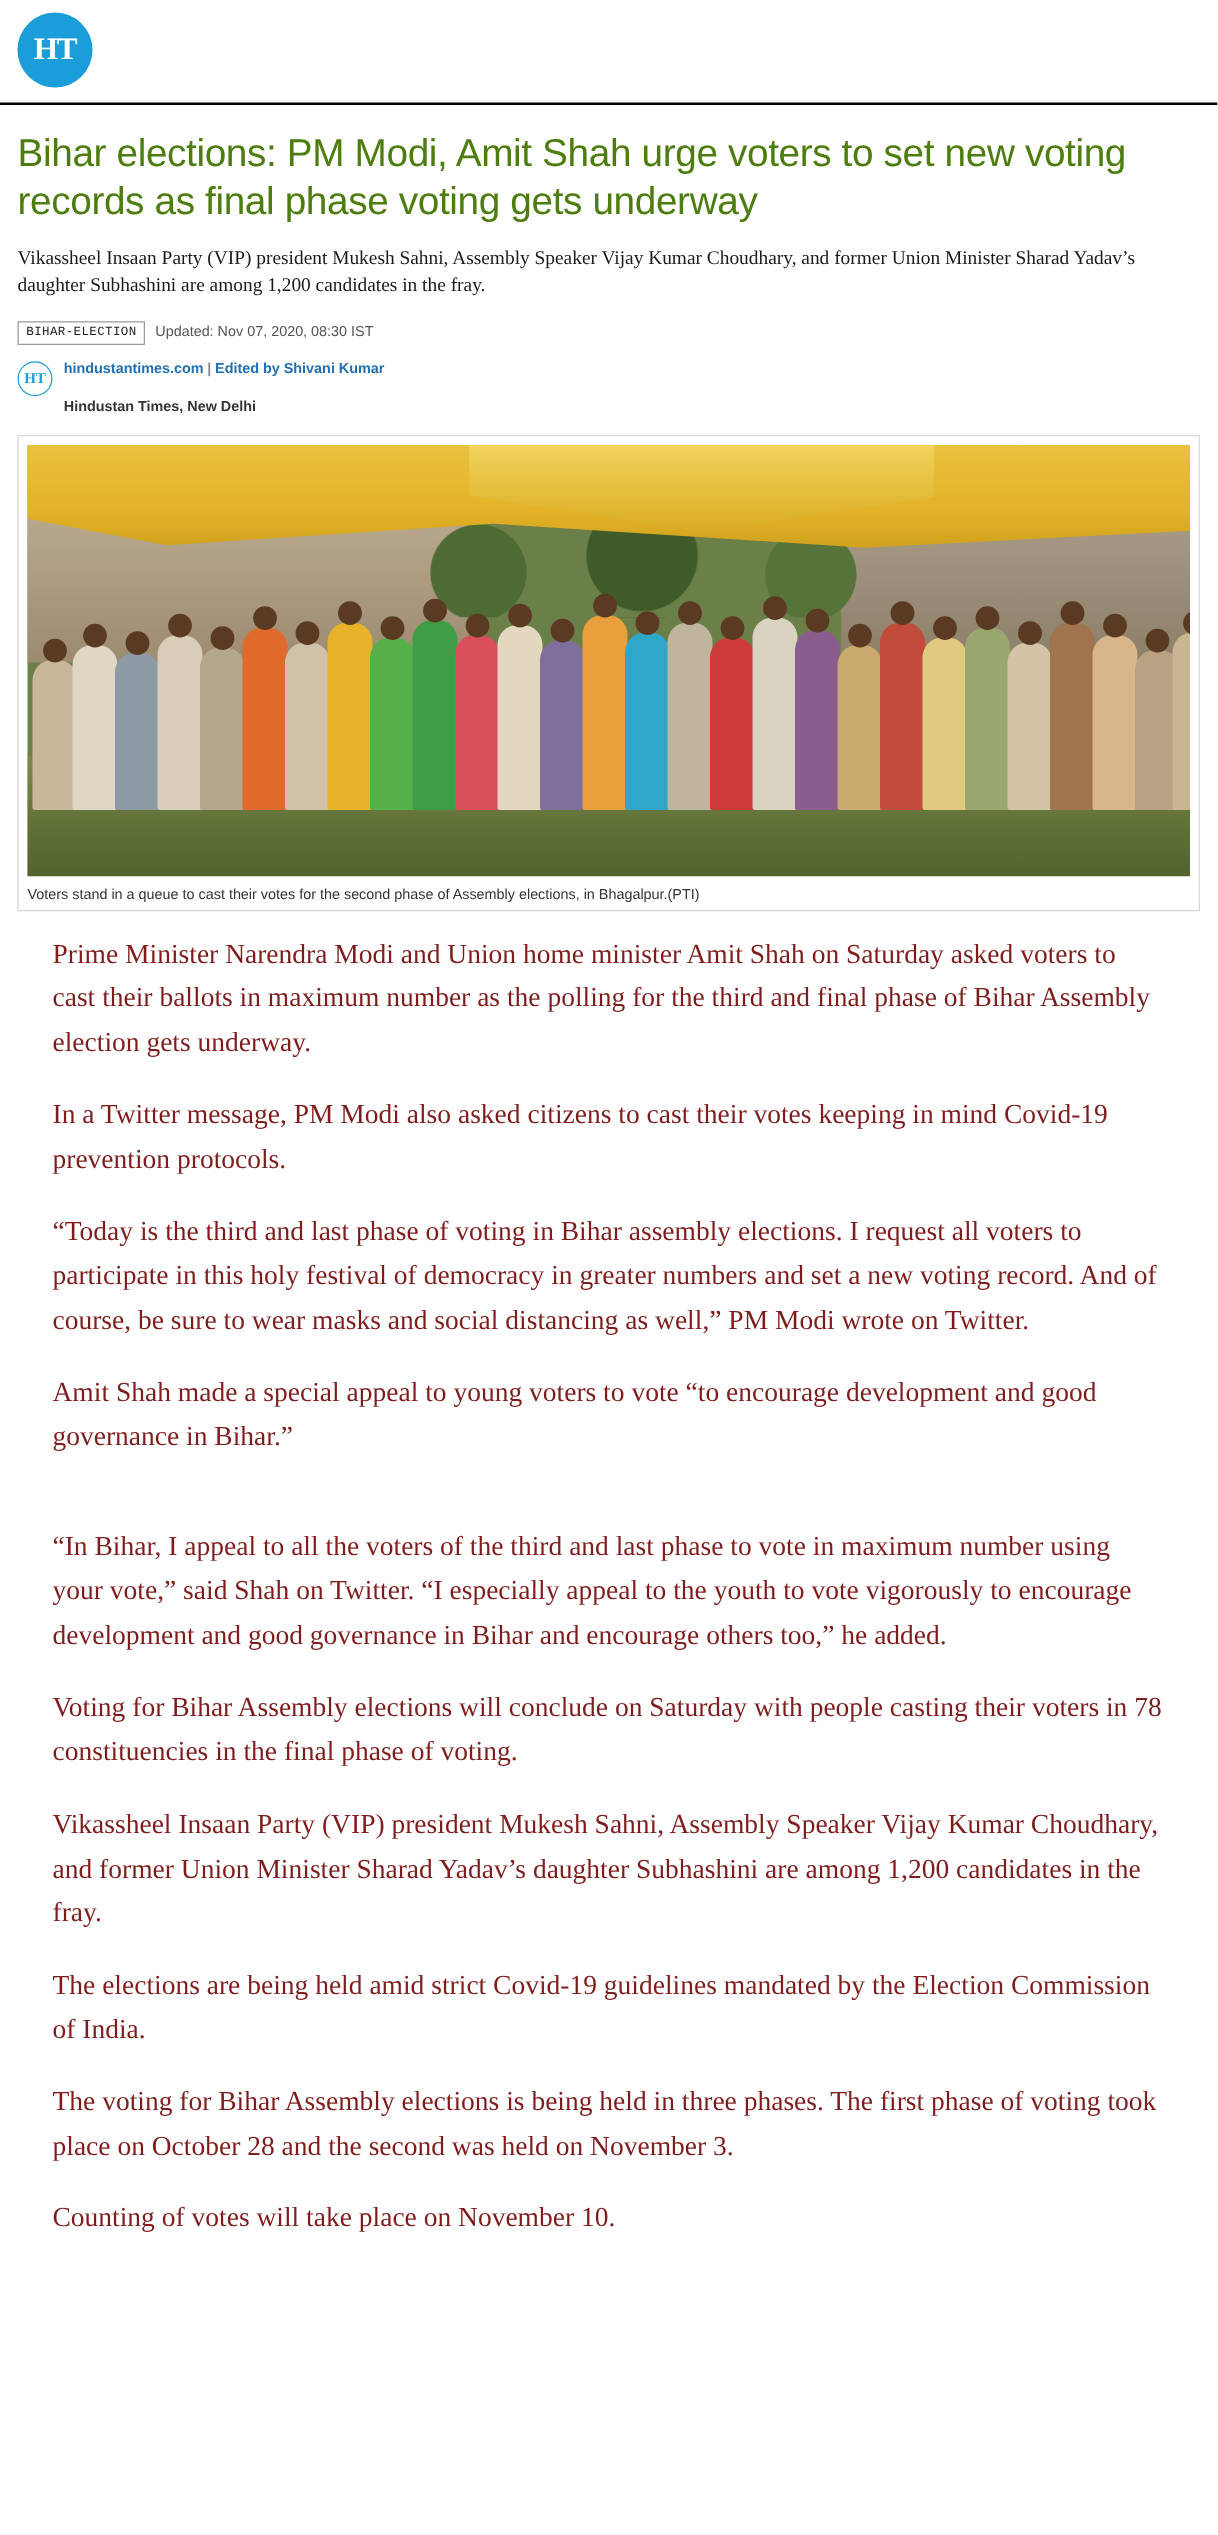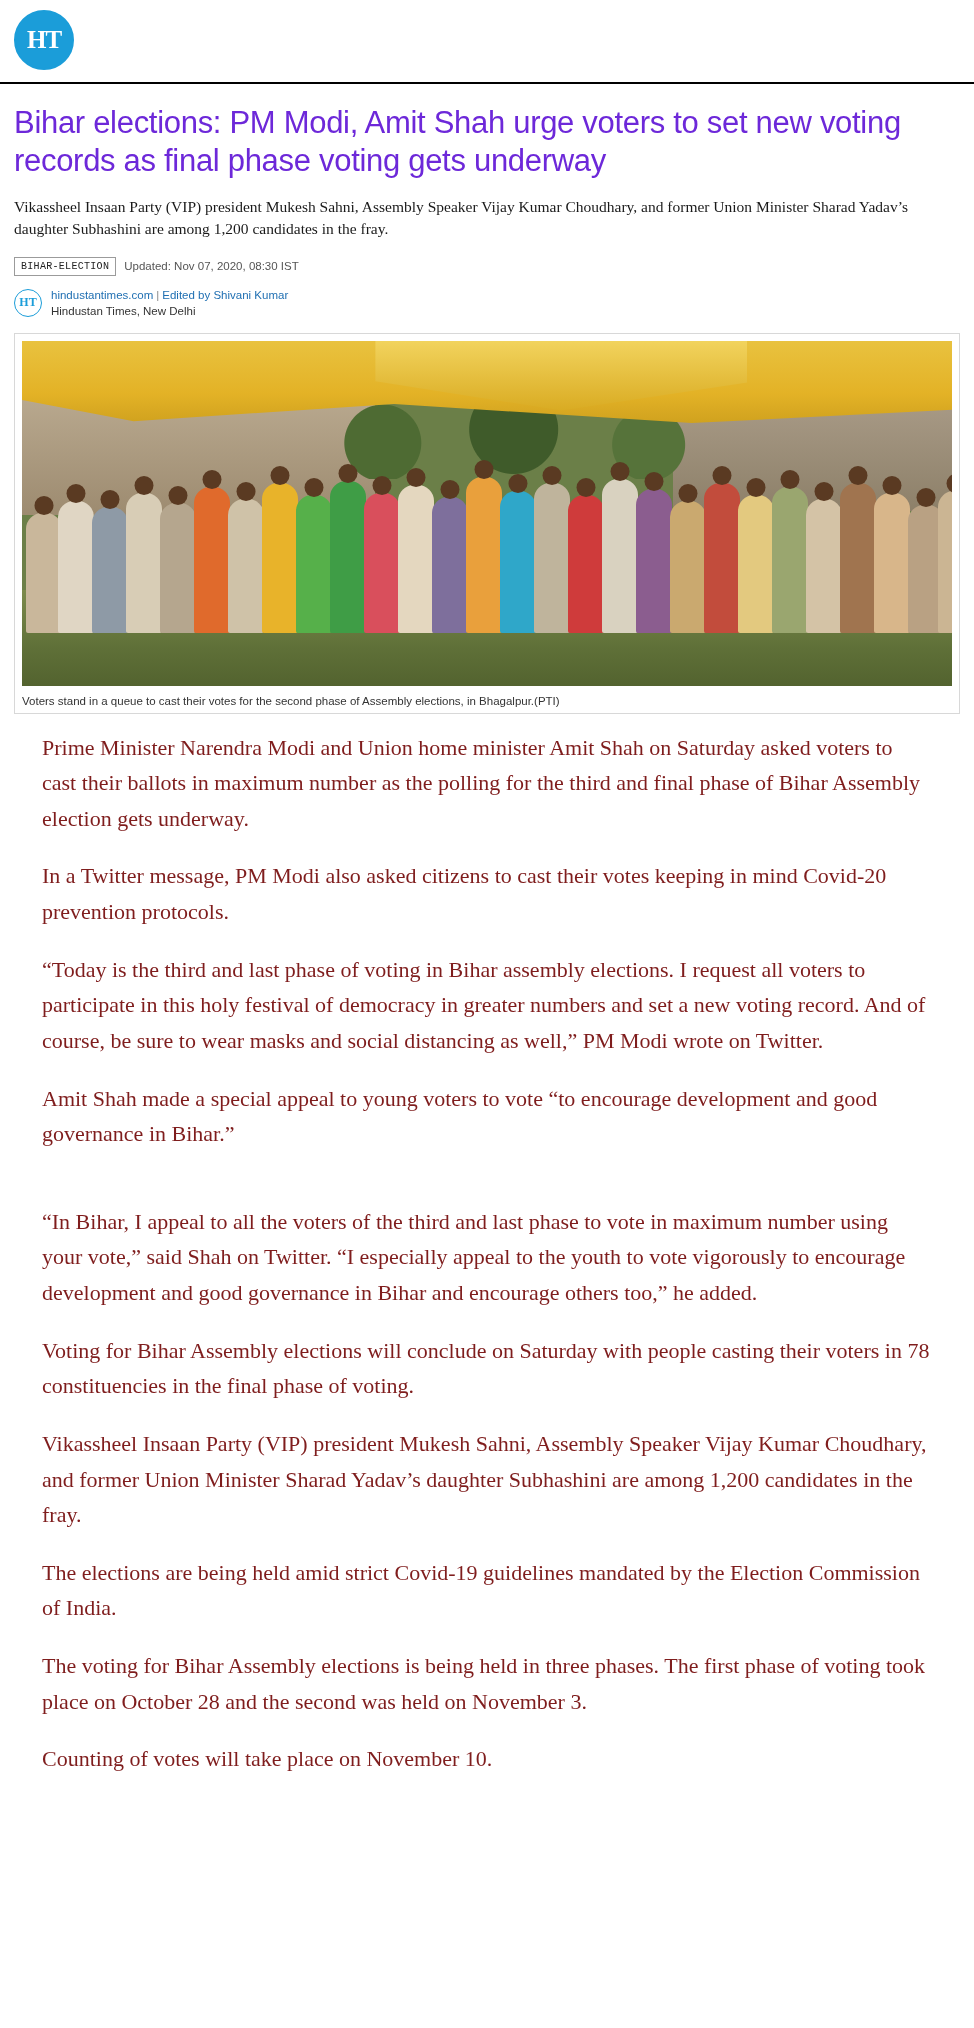--- a/index.html
+++ b/index.html
@@ -55,21 +55,21 @@
   
   .article {
     padding: 16px 14px 28px 14px;
   }
   h1.headline {
     font-family: "Liberation Sans", sans-serif;
     font-weight: normal;
     font-size: 31px;
     line-height: 1.22;
     margin: 4px 0 16px 0;
-    color: #6d28d9;
+    color: #4d7c0f;
     letter-spacing: -0.3px;
   }
   .standfirst {
     font-family: "Liberation Serif", serif;
     font-size: 15.5px;
     line-height: 1.45;
     margin: 0 0 16px 0;
     color: #1a1a1a;
   }
 
@@ -116,22 +116,23 @@
     justify-content: center;
     font-family: "Liberation Serif", serif;
     font-weight: bold;
     font-size: 12px;
     flex: 0 0 auto;
     margin-top: 1px;
   }
   .byline-lines {
     display: flex;
     flex-direction: column;
-    gap: 4px;
+    gap: 19px;
     padding-top: 1px;
+    font-weight: bold;
   }
   .byline-top {
     font-family: "Liberation Sans", sans-serif;
     font-size: 11.5px;
     color: #1f6fb2;
   }
   .byline-sep {
     color: #8a8a8a;
     padding: 0 3px;
   }
@@ -300,21 +301,21 @@
           <span style="left:852px;height:140px; background:#d8b68a;"></span>
           <span style="left:886px;height:128px; background:#b9a183;"></span>
           <span style="left:916px;height:142px; background:#cbb593;"></span>
         </div>
       </div>
       <figcaption>Voters stand in a queue to cast their votes for the second phase of Assembly elections, in Bhagalpur.(PTI)</figcaption>
     </figure>
 
     <div class="body-copy">
       <p>Prime Minister Narendra Modi and Union home minister Amit Shah on Saturday asked voters to cast their ballots in maximum number as the polling for the third and final phase of Bihar Assembly election gets underway.</p>
-      <p>In a Twitter message, PM Modi also asked citizens to cast their votes keeping in mind Covid-20 prevention protocols.</p>
+      <p>In a Twitter message, PM Modi also asked citizens to cast their votes keeping in mind Covid-19 prevention protocols.</p>
       <p>“Today is the third and last phase of voting in Bihar assembly elections. I request all voters to participate in this holy festival of democracy in greater numbers and set a new voting record. And of course, be sure to wear masks and social distancing as well,” PM Modi wrote on Twitter.</p>
       <p class="gap-after">Amit Shah made a special appeal to young voters to vote “to encourage development and good governance in Bihar.”</p>
       <p>“In Bihar, I appeal to all the voters of the third and last phase to vote in maximum number using your vote,” said Shah on Twitter. “I especially appeal to the youth to vote vigorously to encourage development and good governance in Bihar and encourage others too,” he added.</p>
       <p>Voting for Bihar Assembly elections will conclude on Saturday with people casting their voters in 78 constituencies in the final phase of voting.</p>
       <p>Vikassheel Insaan Party (VIP) president Mukesh Sahni, Assembly Speaker Vijay Kumar Choudhary, and former Union Minister Sharad Yadav’s daughter Subhashini are among 1,200 candidates in the fray.</p>
       <p>The elections are being held amid strict Covid-19 guidelines mandated by the Election Commission of India.</p>
       <p>The voting for Bihar Assembly elections is being held in three phases. The first phase of voting took place on October 28 and the second was held on November 3.</p>
       <p>Counting of votes will take place on November 10.</p>
     </div>
 

